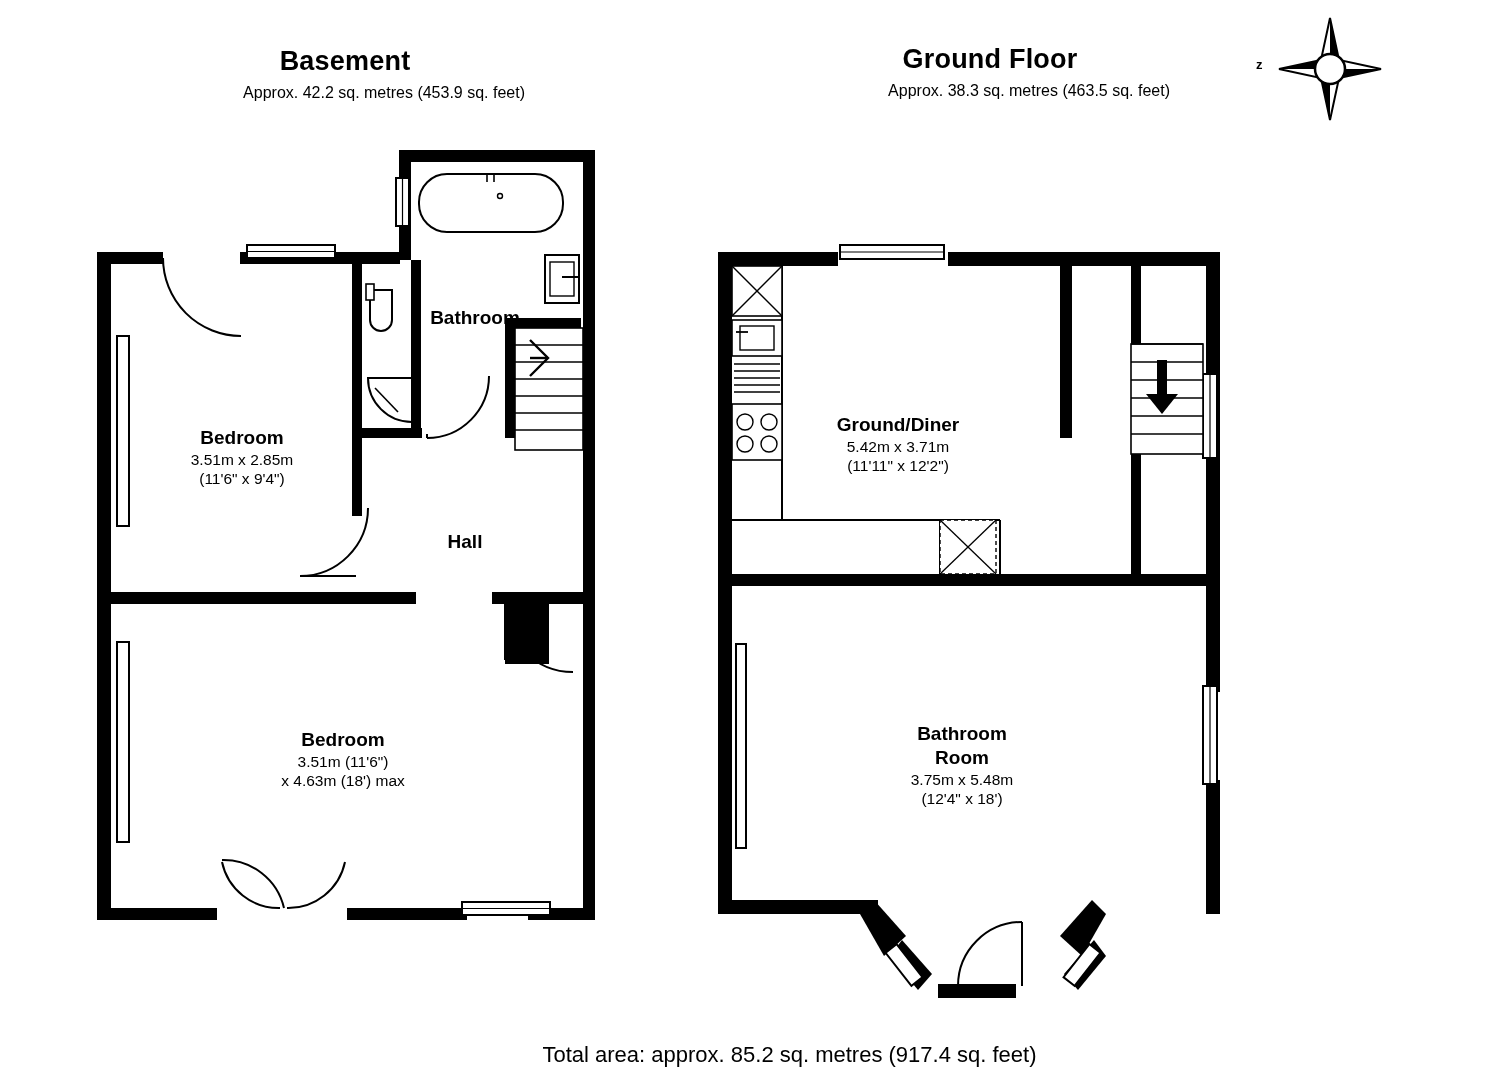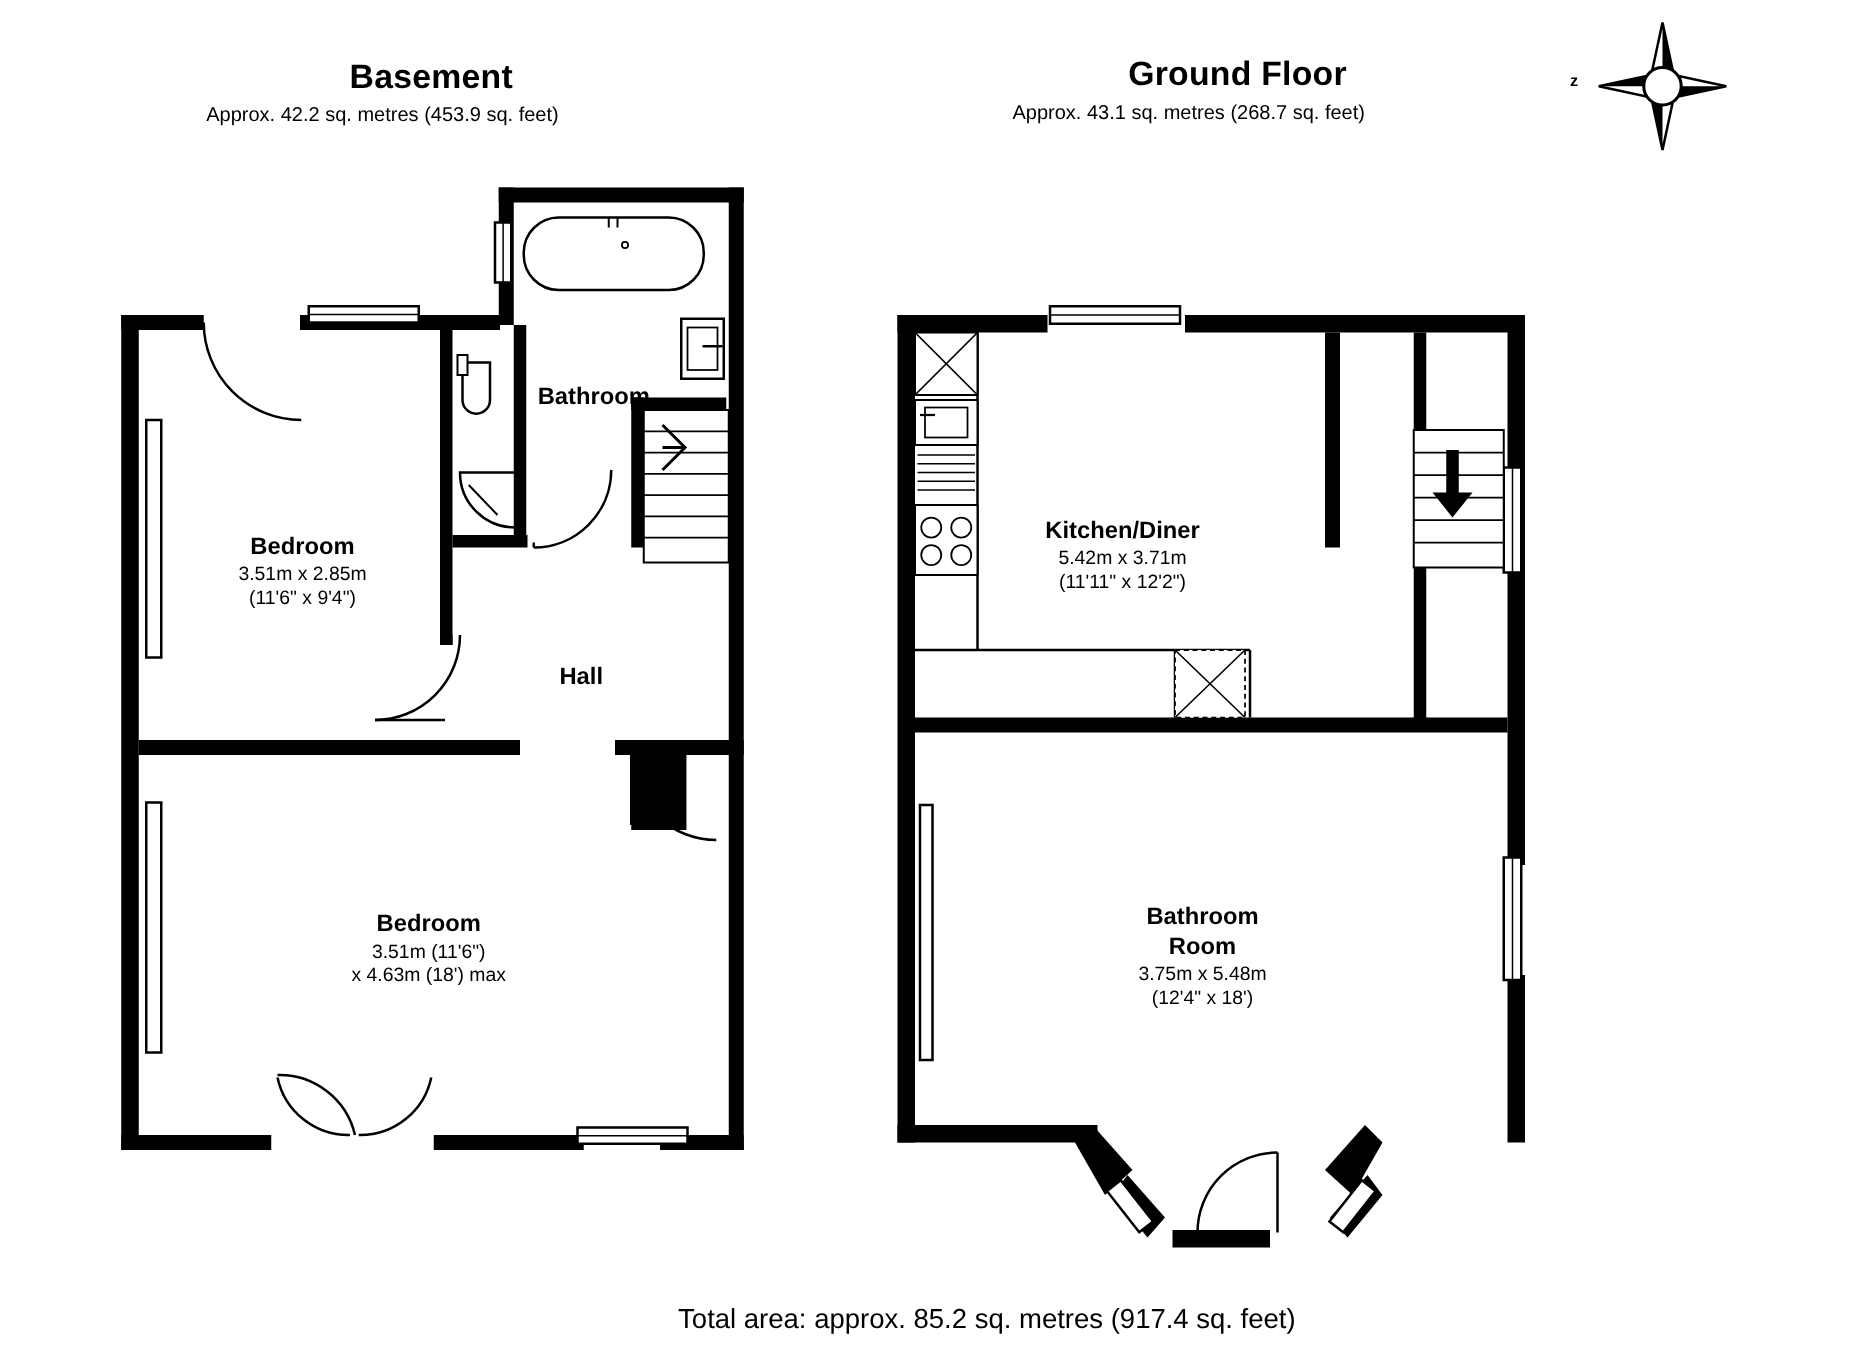--- a/index.html
+++ b/index.html
@@ -23,21 +23,21 @@
   .floor-title {
     position: absolute;
     text-align: center;
     font-weight: bold;
     font-size: 27px;
     letter-spacing: 0.2px;
     white-space: nowrap;
   }
   .floor-sub {
     position: absolute;
-    text-align: left;
+    text-align: right;
     font-size: 16px;
     white-space: nowrap;
   }
   .room-label {
     position: absolute;
     text-align: center;
     white-space: nowrap;
     line-height: 1.25;
     margin-top: 36px;
   }
@@ -71,21 +71,21 @@
 </style>
 </head>
 <body>
 
 <div id="stage">
 
   <div class="floor-title" style="left:195px; top:46px; width:300px;">Basement</div>
   <div class="floor-sub" style="left:165px; top:84px; width:360px;">Approx. 42.2 sq. metres (453.9 sq. feet)</div>
 
   <div class="floor-title" style="left:840px; top:44px; width:300px;">Ground Floor</div>
-  <div class="floor-sub" style="left:810px; top:82px; width:360px;">Approx. 43.1 sq. metres (268.7 sq. feet)</div>
+  <div class="floor-sub" style="left:810px; top:82px; width:360px;">Approx. 38.3 sq. metres (463.5 sq. feet)</div>
 
   <div class="room-label" style="left:385px; top:270px; width:180px;">
     <span class="rname">Bathroom</span>
   </div>
 
   <div class="room-label" style="left:142px; top:390px; width:200px;">
     <span class="rname">Bedroom</span>
     <span class="rdim">3.51m x 2.85m</span>
     <span class="rdim">(11'6" x 9'4")</span>
   </div>
@@ -94,21 +94,21 @@
     <span class="rname">Hall</span>
   </div>
 
   <div class="room-label" style="left:230px; top:692px; width:226px;">
     <span class="rname">Bedroom</span>
     <span class="rdim">3.51m (11'6")</span>
     <span class="rdim">x 4.63m (18') max</span>
   </div>
 
   <div class="room-label" style="left:798px; top:377px; width:200px;">
-    <span class="rname">Kitchen/Diner</span>
+    <span class="rname">Ground/Diner</span>
     <span class="rdim">5.42m x 3.71m</span>
     <span class="rdim">(11'11" x 12'2")</span>
   </div>
 
   <div class="room-label" style="left:862px; top:686px; width:200px;">
     <span class="rname">Bathroom</span>
     <span class="rname">Room</span>
     <span class="rdim">3.75m x 5.48m</span>
     <span class="rdim">(12'4" x 18')</span>
   </div>

